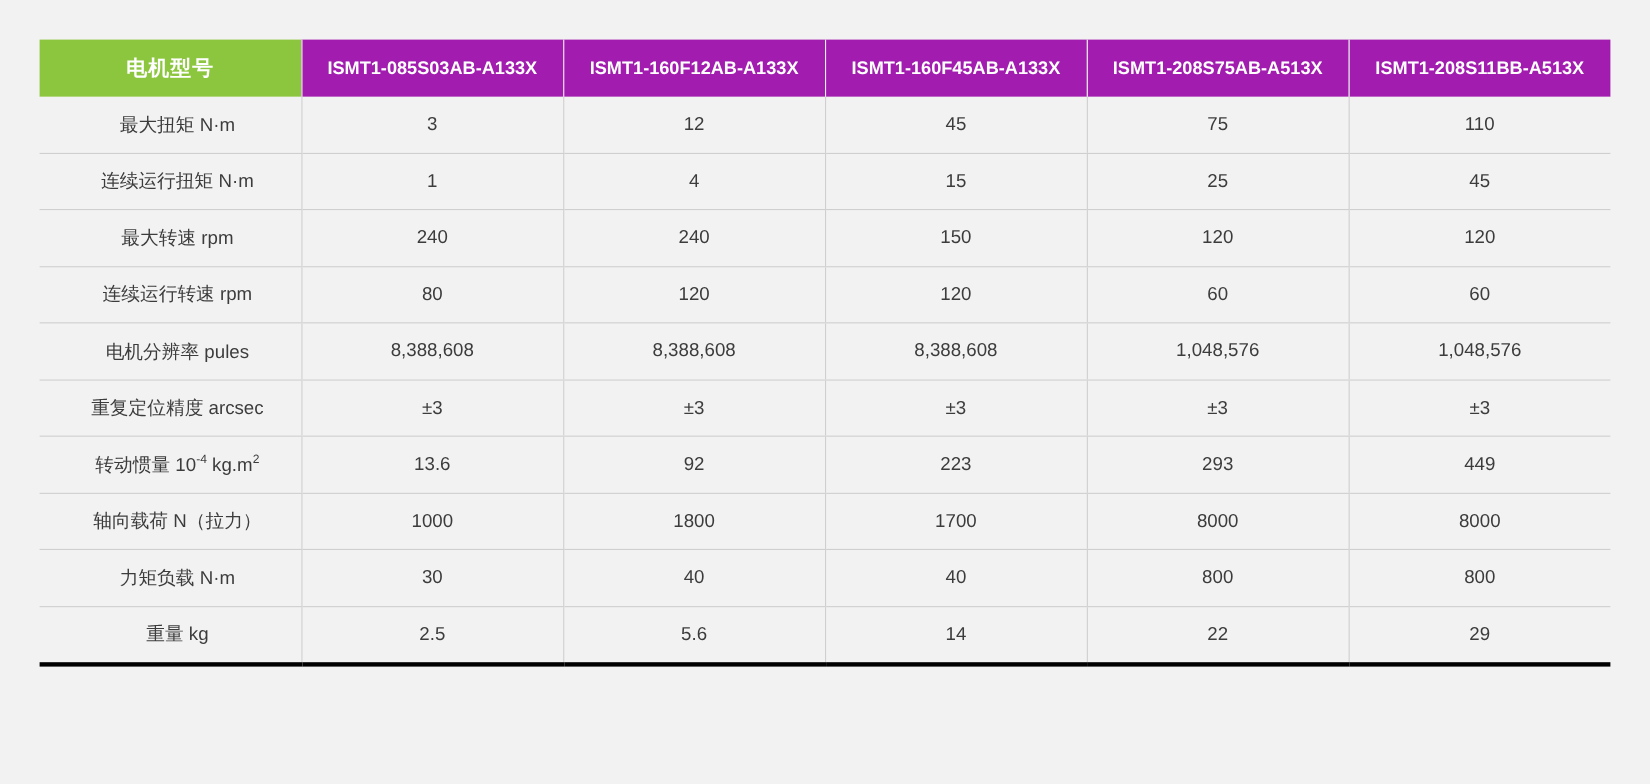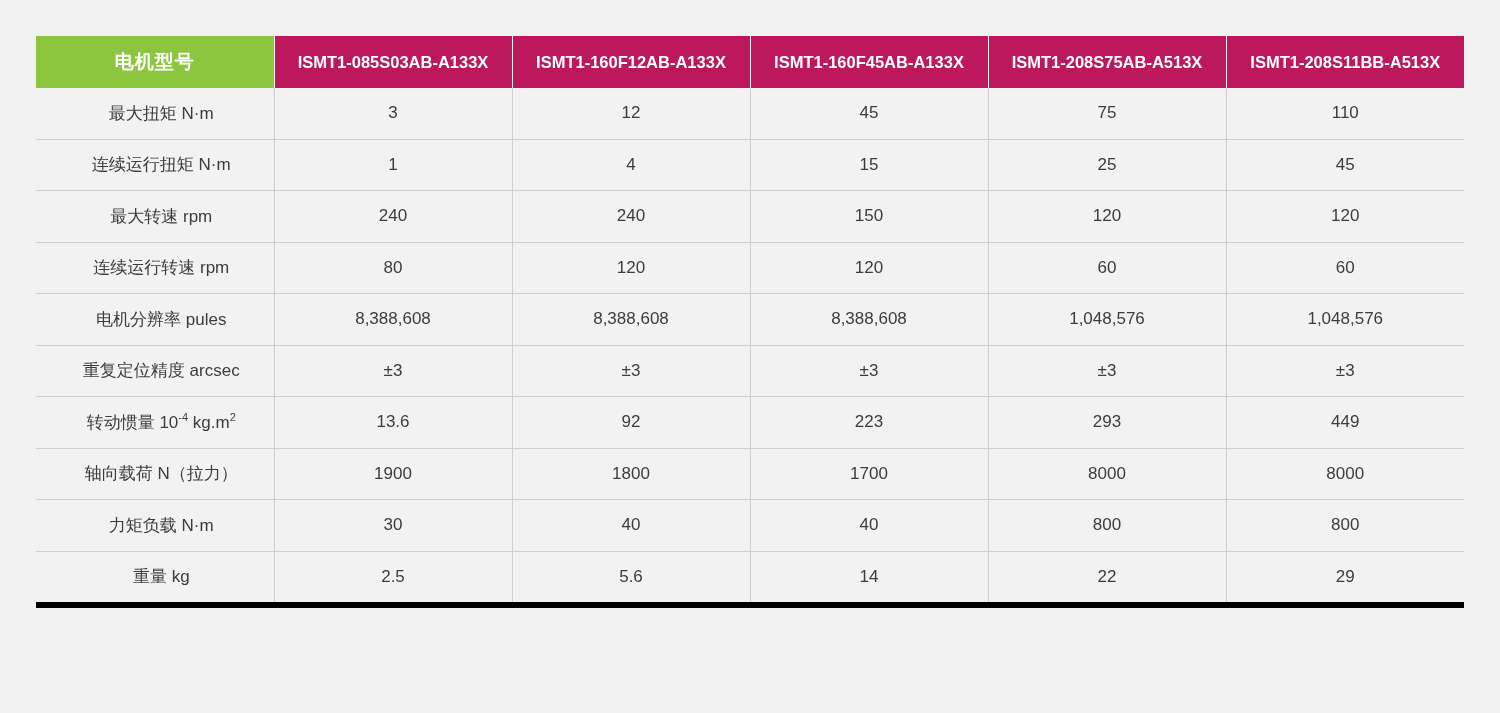--- a/index.html
+++ b/index.html
@@ -48,36 +48,36 @@
     border: none;
   }
 
   table.spec thead th.head-label {
     background: #8cc63e;
     font-size: 19px;
     letter-spacing: 1px;
   }
 
   table.spec thead th.head-model {
-    background: #be185d;
+    background: #a21caf;
     border-left: 1px solid #f2f2f2;
     font-size: 16.5px;
   }
 
   table.spec tbody td {
     height: 48.5px;
     font-size: 17px;
     color: #3c3c3c;
     vertical-align: middle;
     border-bottom: 1px solid #cfcfcf;
     background: #f2f2f2;
   }
 
   table.spec tbody tr:last-child td {
-    border-bottom: 6px solid #000000;
+    border-bottom: 4px solid #000000;
   }
 
   table.spec tbody td.row-label {
     text-align: center;
     padding-left: 14px;
     font-size: 17px;
     color: #3c3c3c;
   }
 
   table.spec tbody td.value {
@@ -171,21 +171,21 @@
         <tr>
           <td class="row-label"><span class="nowrap"><span>转动惯量 10</span><sup class="unit-sup">-4</sup><span> kg.m</span><sup class="unit-sup">2</sup></span></td>
           <td class="value">13.6</td>
           <td class="value">92</td>
           <td class="value">223</td>
           <td class="value">293</td>
           <td class="value">449</td>
         </tr>
         <tr>
           <td class="row-label">轴向载荷 N（拉力）</td>
-          <td class="value">1900</td>
+          <td class="value">1000</td>
           <td class="value">1800</td>
           <td class="value">1700</td>
           <td class="value">8000</td>
           <td class="value">8000</td>
         </tr>
         <tr>
           <td class="row-label">力矩负载 N·m</td>
           <td class="value">30</td>
           <td class="value">40</td>
           <td class="value">40</td>

